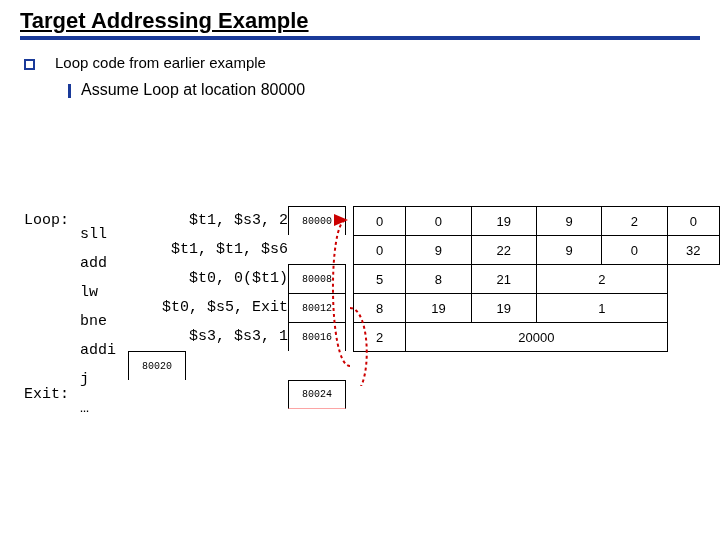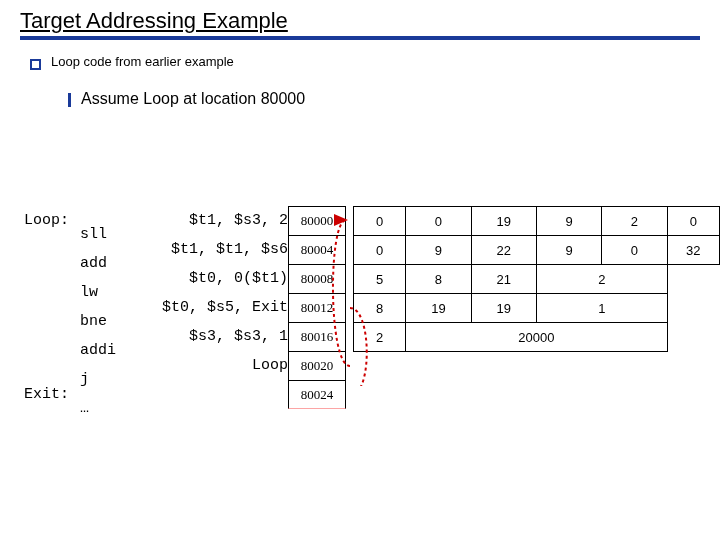--- a/index.html
+++ b/index.html
@@ -7,46 +7,47 @@
     width: 720px;
     height: 540px;
     font-family: Arial, Helvetica, sans-serif;
     background: #fff;
     color: #000;
     position: relative;
     padding: 8px 20px;
   }
   .title {
     font-size: 22px;
-    font-weight: normal;
+    font-weight: bold;
     text-decoration: underline;
     border-bottom: 4px solid #1a3a99;
     padding-bottom: 2px;
     margin-bottom: 14px;
   }
   .bullet1 {
     display: flex;
     align-items: flex-start;
-    margin-left: 10px;
-    font-size: 13px;
+    margin-left: 4px;
+    font-size: 15px;
     margin-bottom: 6px;
+    gap: 10px;
   }
   .bullet1 .sq {
     width: 11px; height: 11px;
     border: 2px solid #1a3a99;
     margin-top: 5px;
     margin-right: 10px;
     flex-shrink: 0;
   }
   .bullet2 {
     display: flex;
     align-items: flex-start;
     margin-left: 48px;
     font-size: 16px;
-    margin-top: 20px;
+    margin-top: 10px;
   }
   .bullet2 .bar {
     width: 3px; height: 14px;
     background: #1a3a99;
     margin-top: 3px;
     margin-right: 10px;
     flex-shrink: 0;
   }
   .code-area {
     position: absolute;
@@ -63,22 +64,22 @@
   }
   .lbl { width: 56px; }
   .mnem { width: 48px; margin-top: 28px; }
   .ops { width: 160px; text-align: right; }
   .addr {
     width: 58px;
     border: 1px solid #000;
     border-bottom: none;
     height: 29px;
     display: flex; align-items: center; justify-content: center;
-    font-family: Liberation Serif, serif;
-    font-size: 13px;
+    font-family: Liberation Mono, monospace;
+    font-size: 10px;
   }
   .code-row:last-child .addr { border-bottom: 1px solid #fca5a5; }
   .enc-table {
     position: absolute;
     top: 206px;
     left: 353px;
     border-collapse: collapse;
     font-family: Arial, sans-serif;
     font-size: 13px;
   }
@@ -118,21 +119,20 @@
   <div class="code-row">
     <span class="lbl">Loop:</span>
     <span class="mnem">sll</span>
     <span class="ops">$t1, $s3, 2</span>
     <span class="addr">80000</span>
   </div>
   <div class="code-row">
     <span class="lbl"></span>
     <span class="mnem">add</span>
     <span class="ops">$t1, $t1, $s6</span>
-    <span class="addr">80004</span>
   </div>
   <div class="code-row">
     <span class="lbl"></span>
     <span class="mnem">lw</span>
     <span class="ops">$t0, 0($t1)</span>
     <span class="addr">80008</span>
   </div>
   <div class="code-row">
     <span class="lbl"></span>
     <span class="mnem">bne</span>
@@ -141,21 +141,20 @@
   </div>
   <div class="code-row">
     <span class="lbl"></span>
     <span class="mnem">addi</span>
     <span class="ops">$s3, $s3, 1</span>
     <span class="addr">80016</span>
   </div>
   <div class="code-row">
     <span class="lbl"></span>
     <span class="mnem">j</span>
-    <span class="ops">Loop</span>
     <span class="addr">80020</span>
   </div>
   <div class="code-row">
     <span class="lbl">Exit:</span>
     <span class="mnem">…</span>
     <span class="ops"></span>
     <span class="addr">80024</span>
   </div>
 </div>
 

